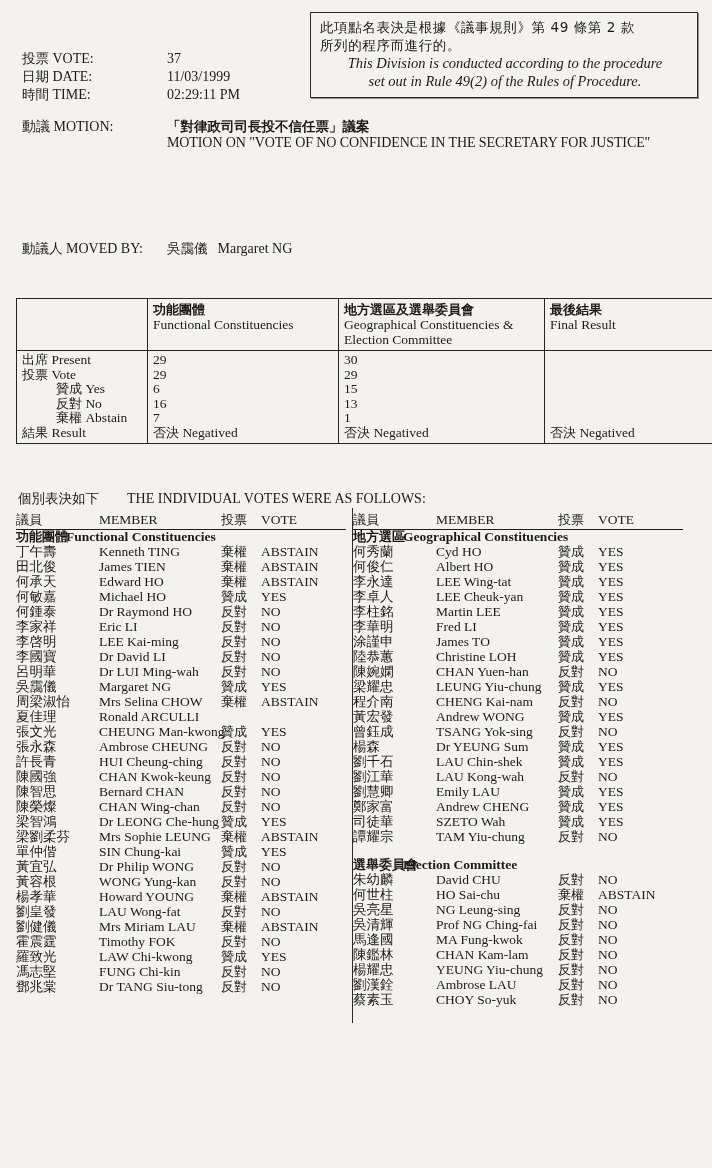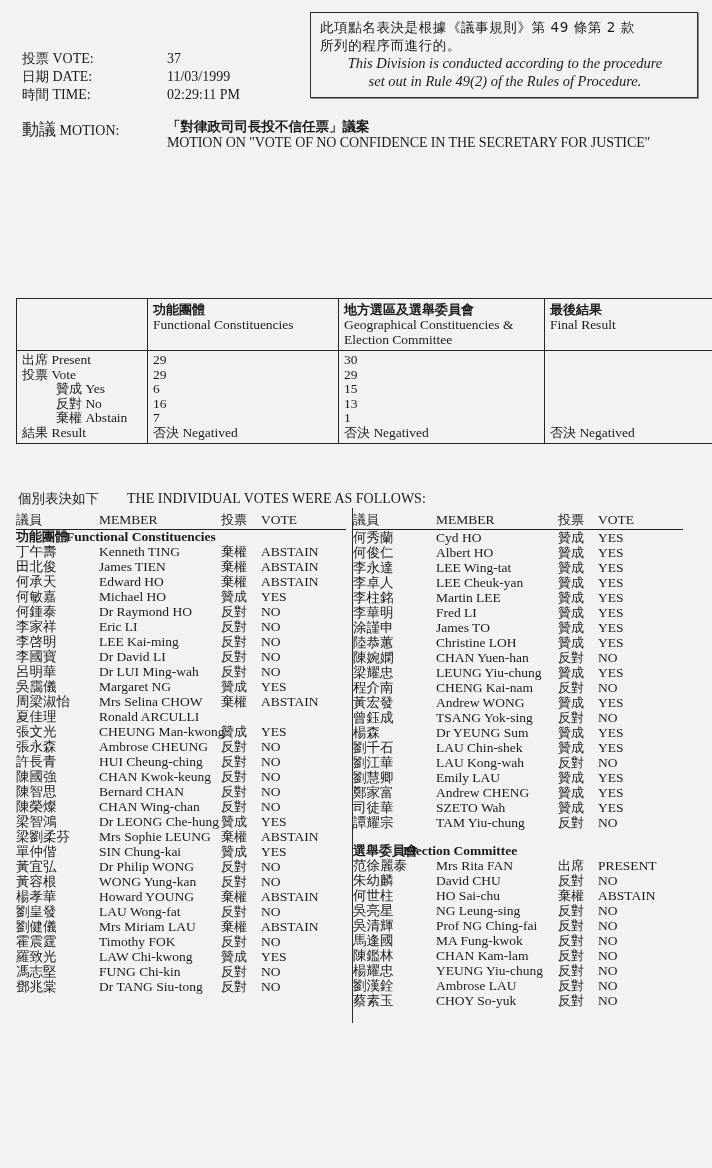--- a/index.html
+++ b/index.html
@@ -52,21 +52,21 @@
   
   #meta { left: 22px; top: 49px; }
   #meta .row { height: 18px; line-height: 18px; white-space: nowrap; }
   #meta .lbl { display: inline-block; width: 145px; font-size: 14px; }
   #meta .lbl .cn { font-size: 13.5px; }
   #meta .val { font-size: 14px; }
 
   
   #motion { left: 22px; top: 118px; }
   #motion .m-lbl { position: absolute; left: 0; top: 0; font-size: 14px; white-space: nowrap; }
-  #motion .m-lbl .cn { font-size: 17px; text-align: right; }
+  #motion .m-lbl .cn { font-size: 14px; text-align: right; }
   #motion .m-body { position: absolute; left: 145px; top: 0; white-space: nowrap; }
   #motion .m-cn { font-family: "DejaVu Sans", "Liberation Sans", sans-serif; font-size: 13.5px; line-height: 17px; font-weight: bold; }
   #motion .m-en { font-size: 14px; line-height: 16px; letter-spacing: -.1px; }
 
   
   #movedby { left: 22px; top: 240px; white-space: nowrap; font-size: 14px; }
   #movedby .mb-lbl { display: inline-block; width: 145px; }
   #movedby .mb-lbl .cn { font-size: 13.5px; }
   #movedby .mb-cn { font-family: "DejaVu Sans", "Liberation Sans", sans-serif; font-size: 13.5px; }
   #movedby .mb-en { margin-left: 10px; }
@@ -193,20 +193,23 @@
   </div>
 
   <div class="abs" id="motion" style="width:690px;height:40px;">
     <div class="m-lbl"><span class="cn">動議</span> <span>MOTION:</span></div>
     <div class="m-body">
       <div class="m-cn">「對律政司司長投不信任票」議案</div>
       <div class="m-en">MOTION ON "VOTE OF NO CONFIDENCE IN THE SECRETARY FOR JUSTICE"</div>
     </div>
   </div>
 
+  <div class="abs" id="movedby">
+    <span class="mb-lbl"><span class="cn">動議人</span> <span>MOVED BY:</span></span><span class="mb-cn">吳靄儀</span><span class="mb-en">Margaret NG</span>
+  </div>
 
   <table class="abs" id="summary">
     <thead>
       <tr>
         <th class="c0" style="height:46px;"></th>
         <th class="c1">
           <div class="hd-cn">功能團體</div>
           <div class="hd-en">Functional Constituencies</div>
         </th>
         <th class="c2">
@@ -469,20 +472,24 @@
     </div>
 
     <div class="vl-col right">
       <div class="vl-head">
         <span class="h-cn col-name-cn">議員</span>
         <span class="col-name-en">MEMBER</span>
         <span class="h-cn col-vote-cn">投票</span>
         <span class="col-vote-en">VOTE</span>
       </div>
       <div id="right-list">
+          <div class="vl-group">
+            <span class="g-cn">地方選區</span>
+            <span class="g-en">Geographical Constituencies</span>
+          </div>
           <div class="vl-row">
             <span class="r-cn">何秀蘭</span>
             <span class="r-en">Cyd HO</span>
             <span class="r-vcn">贊成</span>
             <span class="r-ven">YES</span>
           </div>
           <div class="vl-row">
             <span class="r-cn">何俊仁</span>
             <span class="r-en">Albert HO</span>
             <span class="r-vcn">贊成</span>
@@ -595,26 +602,20 @@
             <span class="r-en">TAM Yiu-chung</span>
             <span class="r-vcn">反對</span>
             <span class="r-ven">NO</span>
           </div>
           <div class="vl-spacer"></div>
           <div class="vl-group">
             <span class="g-cn">選舉委員會</span>
             <span class="g-en">Election Committee</span>
           </div>
           <div class="vl-row">
-            <span class="r-cn">范徐麗泰</span>
-            <span class="r-en">Mrs Rita FAN</span>
-            <span class="r-vcn">出席</span>
-            <span class="r-ven">PRESENT</span>
-          </div>
-          <div class="vl-row">
             <span class="r-cn">朱幼麟</span>
             <span class="r-en">David CHU</span>
             <span class="r-vcn">反對</span>
             <span class="r-ven">NO</span>
           </div>
           <div class="vl-row">
             <span class="r-cn">何世柱</span>
             <span class="r-en">HO Sai-chu</span>
             <span class="r-vcn">棄權</span>
             <span class="r-ven">ABSTAIN</span>

